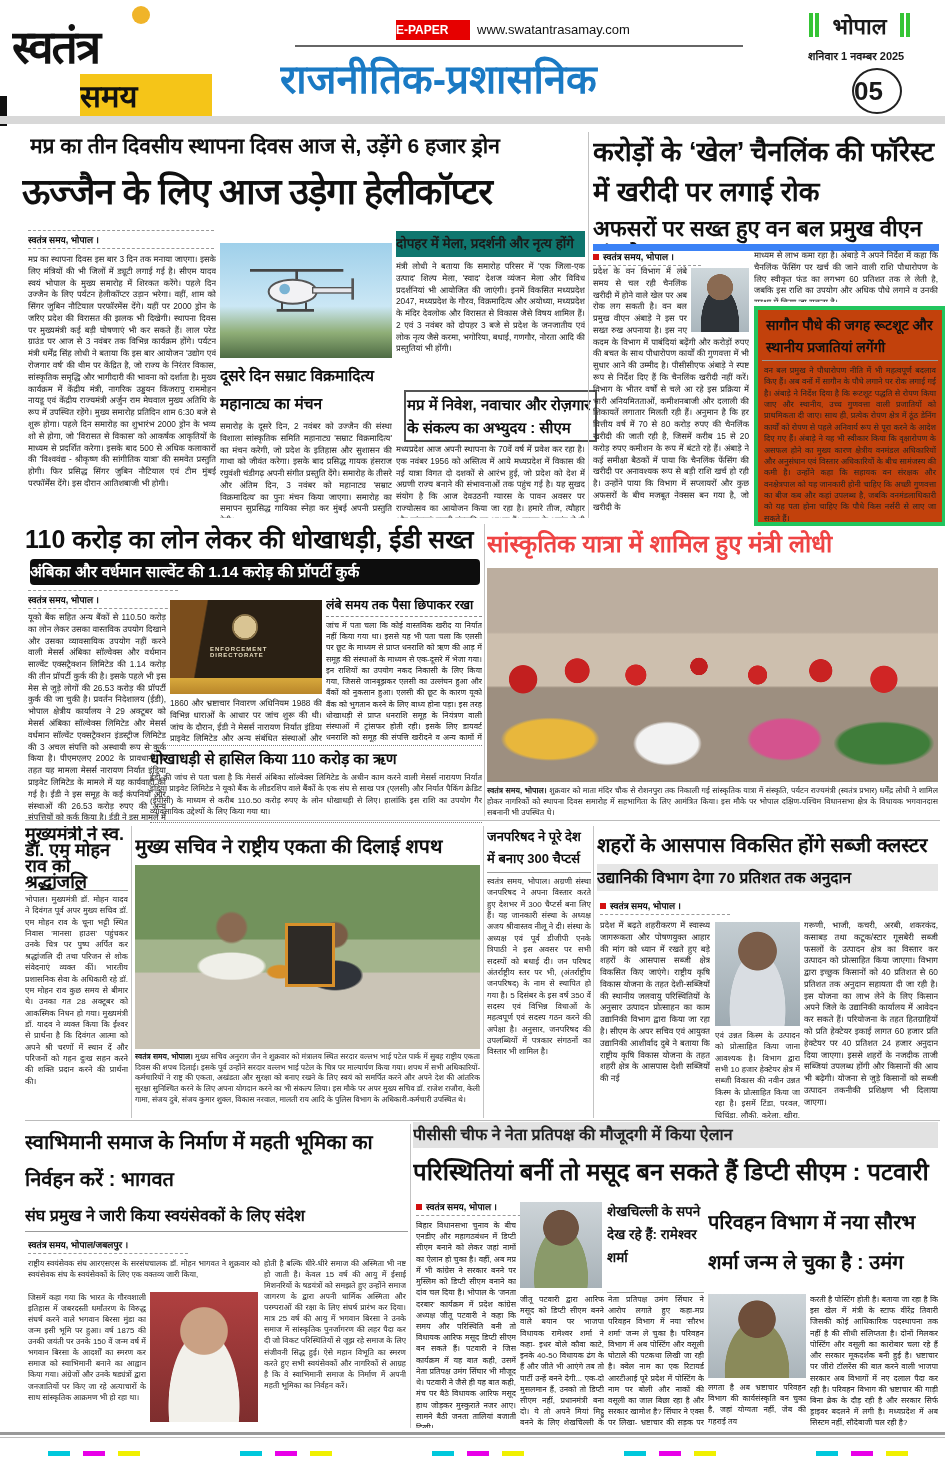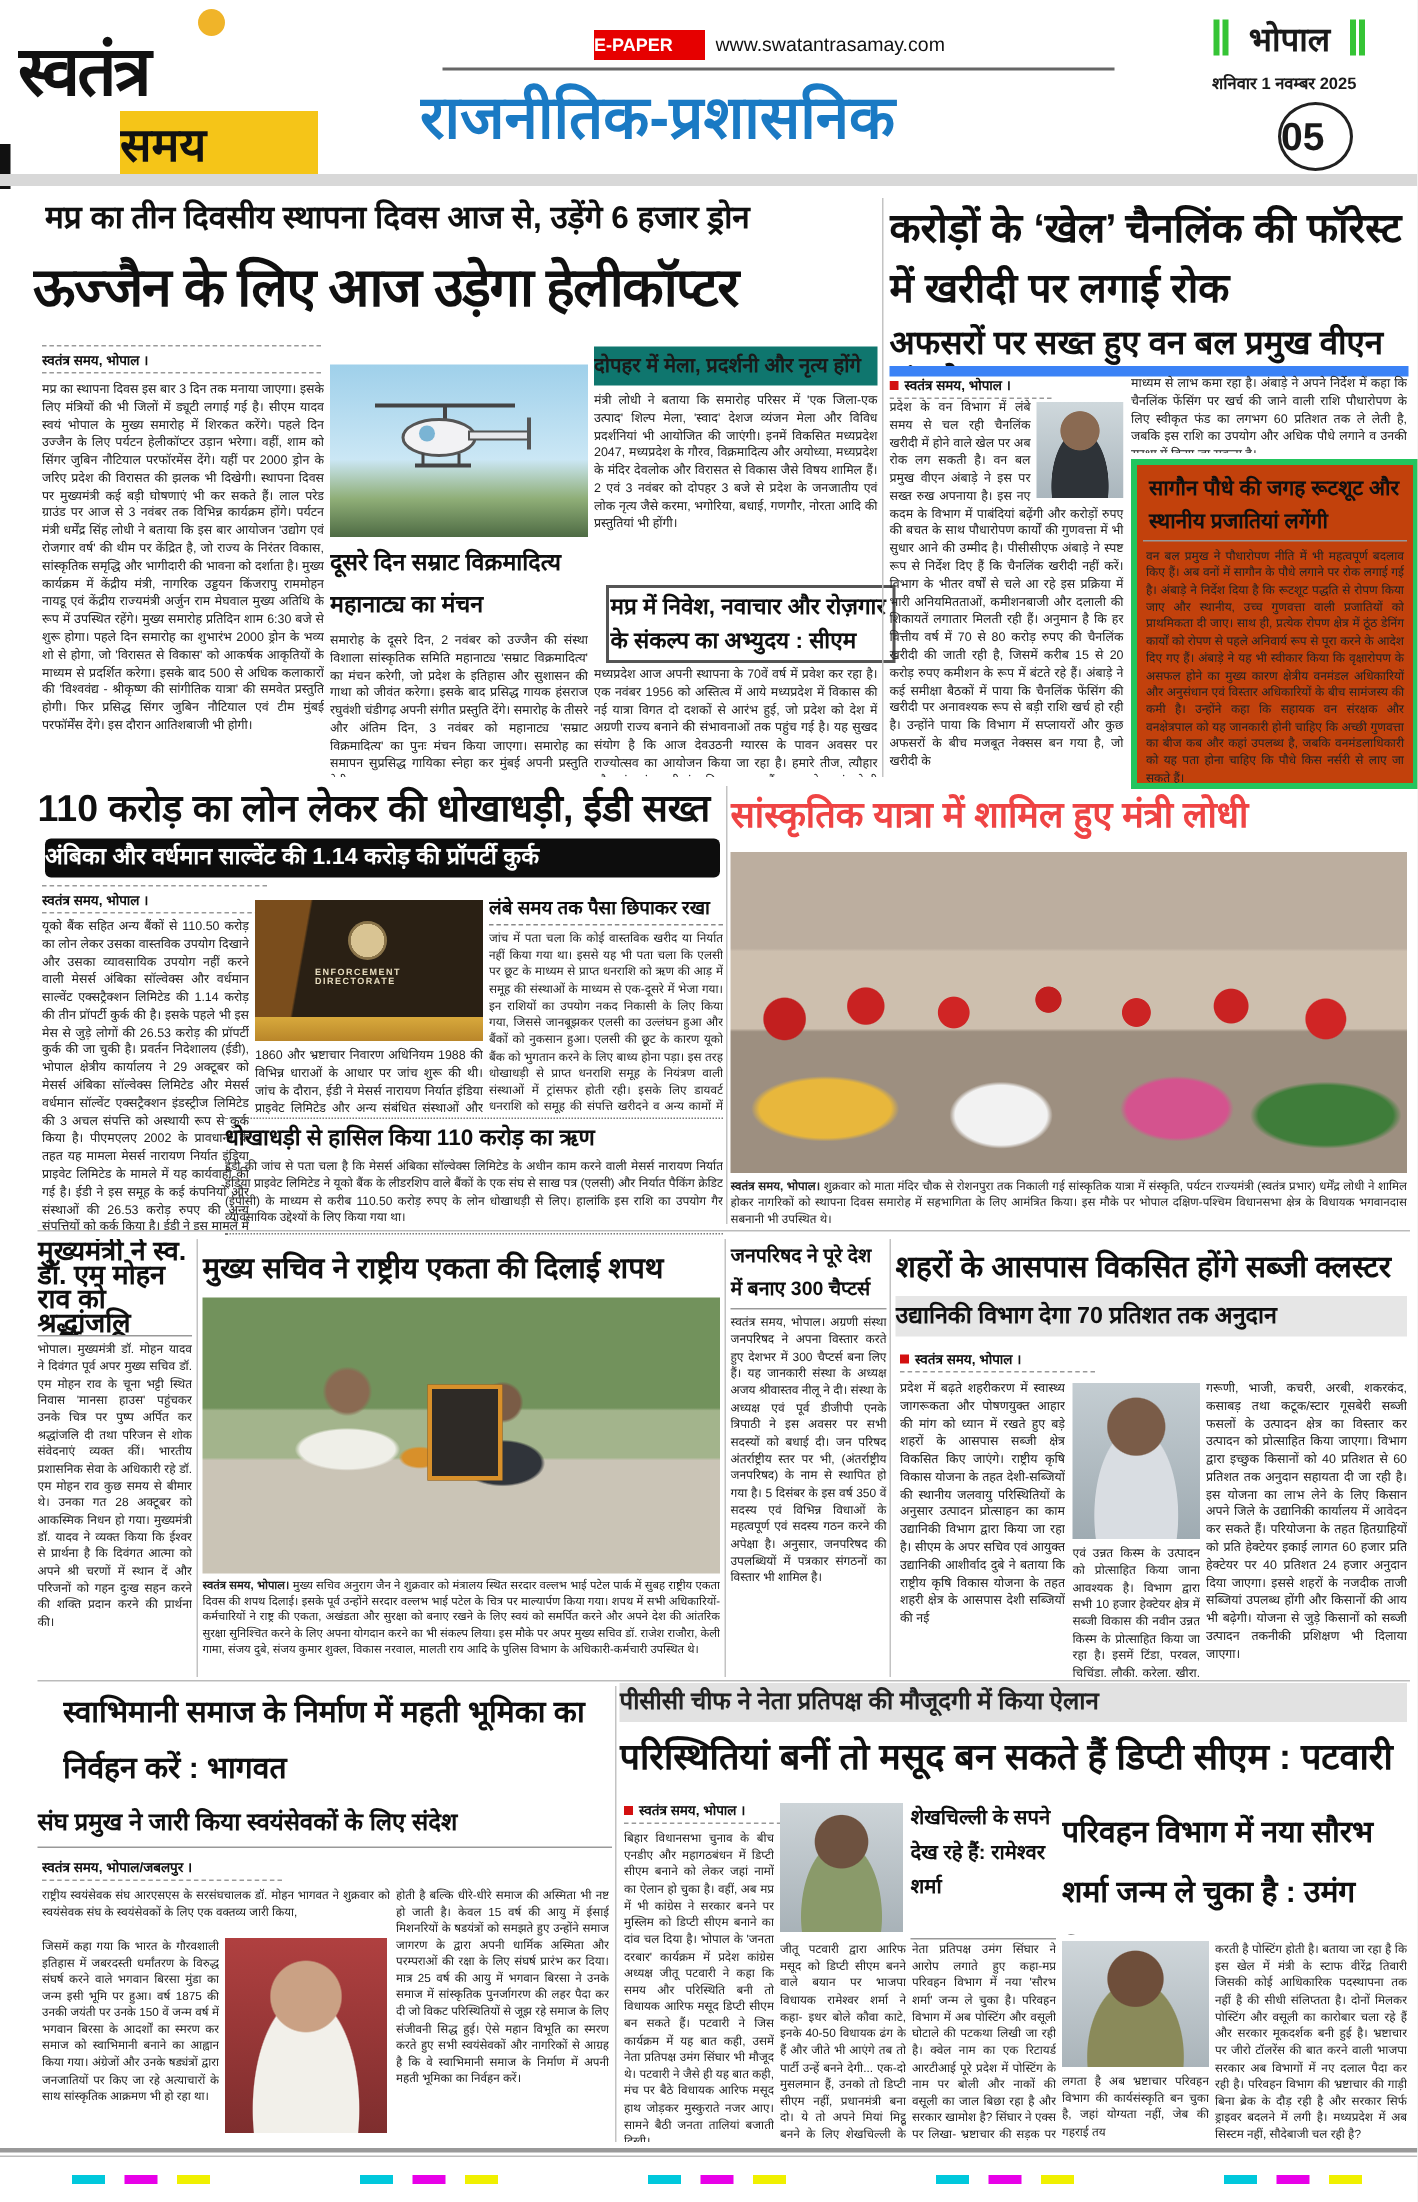--- a/index.html
+++ b/index.html
@@ -149,21 +149,21 @@
   <div class="abs ctr headline" style="left:597px;top:829px;width:341px;height:32px;font-size:20px;line-height:32px">शहरों के आसपास विकसित होंगे सब्जी क्लस्टर</div>
   <div class="abs ctr headline" style="left:597px;top:864px;width:341px;height:27px;font-size:15.5px;line-height:27px;background:#e6e6e6">उद्यानिकी विभाग देगा 70 प्रतिशत तक अनुदान</div>
   <div class="abs byline-plain" style="left:600px;top:897px;width:130px"><span class="bullet"></span><span>स्वतंत्र समय, भोपाल ।</span></div>
   <div class="abs body-text" style="left:600px;top:920px;width:110px;height:198px">प्रदेश में बढ़ते शहरीकरण में स्वास्थ्य जागरूकता और पोषणयुक्त आहार की मांग को ध्यान में रखते हुए बड़े शहरों के आसपास सब्जी क्षेत्र विकसित किए जाएंगे। राष्ट्रीय कृषि विकास योजना के तहत देशी-सब्जियों की स्थानीय जलवायु परिस्थितियों के अनुसार उत्पादन प्रोत्साहन का काम उद्यानिकी विभाग द्वारा किया जा रहा है। सीएम के अपर सचिव एवं आयुक्त उद्यानिकी आशीर्वाद दुबे ने बताया कि राष्ट्रीय कृषि विकास योजना के तहत शहरी क्षेत्र के आसपास देशी सब्जियों की नई</div>
   <div class="abs photo" style="left:715px;top:922px;width:85px;height:104px;background:radial-gradient(circle at 50% 28%,#7a5c48 0 22%,transparent 23%),radial-gradient(ellipse at 50% 85%,#d9dde2 0 46%,transparent 47%),linear-gradient(#c4cdd2,#9fabb2)"></div>
   <div class="abs body-text" style="left:715px;top:1030px;width:85px;height:88px;font-size:8px">एवं उन्नत किस्म के उत्पादन को प्रोत्साहित किया जाना आवश्यक है। विभाग द्वारा सभी 10 हजार हेक्टेयर क्षेत्र में सब्जी विकास की नवीन उन्नत किस्म के प्रोत्साहित किया जा रहा है। इसमें टिंडा, परवल, चिचिंडा, लौकी, करेला, खीरा, बैंगन, कद्दू, चौलाई, पालक, मेथी भाजी, गाजर,</div>
   <div class="abs body-text" style="left:804px;top:920px;width:134px;height:198px">गरूणी, भाजी, कचरी, अरबी, शकरकंद, कसाबड़ तथा कटूक/स्टार गूसबेरी सब्जी फसलों के उत्पादन क्षेत्र का विस्तार कर उत्पादन को प्रोत्साहित किया जाएगा। विभाग द्वारा इच्छुक किसानों को 40 प्रतिशत से 60 प्रतिशत तक अनुदान सहायता दी जा रही है। इस योजना का लाभ लेने के लिए किसान अपने जिले के उद्यानिकी कार्यालय में आवेदन कर सकते हैं। परियोजना के तहत हितग्राहियों को प्रति हेक्टेयर इकाई लागत 60 हजार प्रति हेक्टेयर पर 40 प्रतिशत 24 हजार अनुदान दिया जाएगा। इससे शहरों के नजदीक ताजी सब्जियां उपलब्ध होंगी और किसानों की आय भी बढ़ेगी। योजना से जुड़े किसानों को सब्जी उत्पादन तकनीकी प्रशिक्षण भी दिलाया जाएगा।</div>
 
   <div class="abs rule-h" style="left:25px;top:1120px;width:915px;height:1px"></div>
 
-  <div class="abs ctr headline" style="left:42px;top:1124px;width:383px;height:76px;font-size:20px;line-height:37px">स्वाभिमानी समाज के निर्माण में महती भूमिका का निर्वहन करें : भागवत</div>
+  <div class="abs ctr headline" style="left:25px;top:1124px;width:383px;height:76px;font-size:20px;line-height:37px">स्वाभिमानी समाज के निर्माण में महती भूमिका का निर्वहन करें : भागवत</div>
   <div class="abs ctr headline" style="left:25px;top:1202px;width:383px;height:29px;font-size:16px;line-height:28px;border-bottom:1px solid #999">संघ प्रमुख ने जारी किया स्वयंसेवकों के लिए संदेश</div>
   <div class="abs byline-plain" style="left:28px;top:1236px;width:160px">स्वतंत्र समय, भोपाल/जबलपुर ।</div>
   <div class="abs body-text" style="left:28px;top:1258px;width:232px;height:32px;font-size:7.8px">राष्ट्रीय स्वयंसेवक संघ आरएसएस के सरसंघचालक डॉ. मोहन भागवत ने शुक्रवार को स्वयंसेवक संघ के स्वयंसेवकों के लिए एक वक्तव्य जारी किया,</div>
   <div class="abs body-text" style="left:28px;top:1292px;width:118px;height:136px;font-size:7.8px">जिसमें कहा गया कि भारत के गौरवशाली इतिहास में जबरदस्ती धर्मांतरण के विरुद्ध संघर्ष करने वाले भगवान बिरसा मुंडा का जन्म इसी भूमि पर हुआ। वर्ष 1875 की उनकी जयंती पर उनके 150 वें जन्म वर्ष में भगवान बिरसा के आदर्शों का स्मरण कर समाज को स्वाभिमानी बनाने का आह्वान किया गया। अंग्रेजों और उनके षड्यंत्रों द्वारा जनजातियों पर किए जा रहे अत्याचारों के साथ सांस्कृतिक आक्रमण भी हो रहा था।</div>
   <div class="abs photo" style="left:150px;top:1292px;width:108px;height:130px;background:radial-gradient(circle at 50% 30%,#caa184 0 22%,transparent 23%),radial-gradient(ellipse at 50% 88%,#f2f0ea 0 46%,transparent 47%),linear-gradient(#b04040,#7e2e2e)"></div>
   <div class="abs body-text" style="left:264px;top:1258px;width:142px;height:170px;font-size:7.8px">होती है बल्कि धीरे-धीरे समाज की अस्मिता भी नष्ट हो जाती है। केवल 15 वर्ष की आयु में ईसाई मिशनरियों के षडयंत्रों को समझते हुए उन्होंने समाज जागरण के द्वारा अपनी धार्मिक अस्मिता और परम्पराओं की रक्षा के लिए संघर्ष प्रारंभ कर दिया। मात्र 25 वर्ष की आयु में भगवान बिरसा ने उनके समाज में सांस्कृतिक पुनर्जागरण की लहर पैदा कर दी जो विकट परिस्थितियों से जूझ रहे समाज के लिए संजीवनी सिद्ध हुई। ऐसे महान विभूति का स्मरण करते हुए सभी स्वयंसेवकों और नागरिकों से आग्रह है कि वे स्वाभिमानी समाज के निर्माण में अपनी महती भूमिका का निर्वहन करें।</div>
 
   <div class="abs rule-v" style="left:410px;top:1124px;width:1px;height:304px"></div>
 
   <div class="abs ctr bold" style="left:413px;top:1122px;width:525px;height:26px;background:#e2e2e2;font-size:16px;line-height:26px;color:#222">पीसीसी चीफ ने नेता प्रतिपक्ष की मौजूदगी में किया ऐलान</div>

